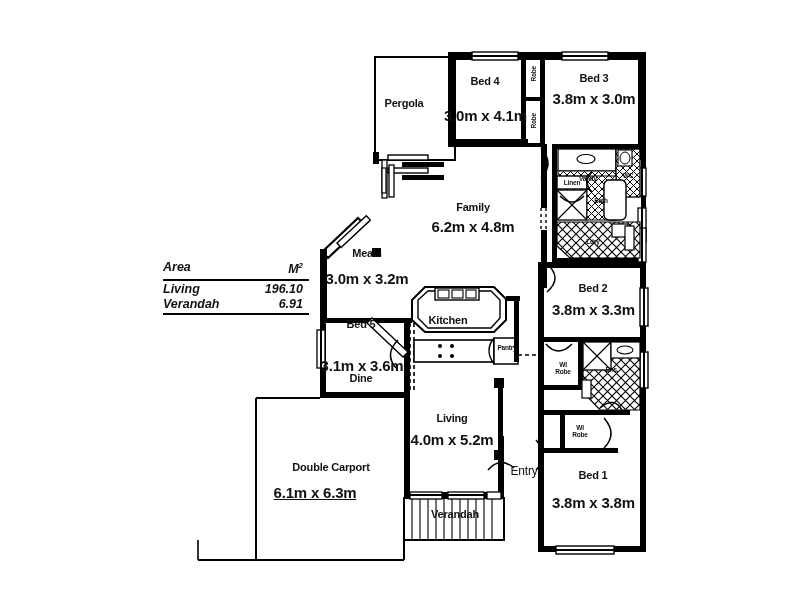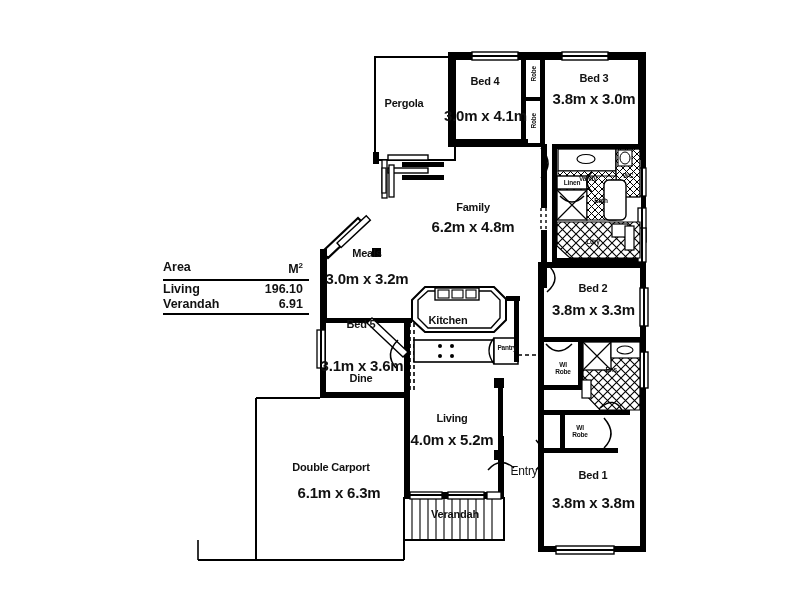--- a/index.html
+++ b/index.html
@@ -16,21 +16,21 @@
   .room-name{font-size:11px;}
   .room-dim{font-size:15px;}
   .small{font-size:12px;font-weight:normal;margin-left:6px;}
   .tiny{font-size:6.5px;font-weight:bold;}
   .vert{transform-origin:center center;}
 
   
   #area-table{position:absolute;left:163px;top:258px;width:146px;
               font-size:12.5px;font-weight:bold;color:#111;}
   #area-table table{border-collapse:collapse;width:100%;}
-  #area-table td{padding:0 0 0 0;line-height:15px;font-weight:bold;}
+  #area-table td{padding:0 0 0 0;line-height:15px;font-weight:bold;font-style:italic;}
   #area-table td.v{text-align:right;padding-right:6px;}
   #area-table tr.hdr td{padding-bottom:1px;}
   .rule{height:2px;background:#000;margin:1px 0 1px 0;}
   .sup{font-size:8px;vertical-align:super;}
 </style>
 </head>
 <body>
 
 <div id="plan">
 
@@ -351,21 +351,21 @@
   <div class="lbl room-name" style="left:556px;top:282px;width:74px;">Bed 2</div>
   <div class="lbl room-dim" style="left:552px;top:301px;width:82px;">3.8m x 3.3m</div>
 
   <div class="lbl room-name" style="left:414px;top:412px;width:76px;">Living</div>
   <div class="lbl room-dim" style="left:410px;top:431px;width:84px;">4.0m x 5.2m</div>
 
   <div class="lbl room-name" style="left:556px;top:469px;width:74px;">Bed 1</div>
   <div class="lbl room-dim" style="left:552px;top:494px;width:82px;">3.8m x 3.8m</div>
 
   <div class="lbl room-name" style="left:266px;top:461px;width:130px;">Double Carport</div>
-  <div class="lbl room-dim" style="left:288px;top:484px;width:102px;">6.1m x 6.3m</div>
+  <div class="lbl room-dim" style="left:264px;top:484px;width:102px;text-decoration:underline;">6.1m x 6.3m</div>
 
   <div class="lbl room-name" style="left:414px;top:508px;width:82px;">Verandah</div>
 
   <div class="lbl small" style="left:502px;top:464px;width:32px;">Entry</div>
 
   <div class="lbl tiny" style="left:572px;top:175px;width:32px;">Vanity</div>
   <div class="lbl tiny" style="left:617px;top:172px;width:22px;">WC</div>
   <div class="lbl tiny" style="left:558px;top:179px;width:28px;">Linen</div>
   <div class="lbl tiny" style="left:586px;top:197px;width:30px;">Bath</div>
   <div class="lbl tiny" style="left:578px;top:238px;width:30px;">Ldry</div>

